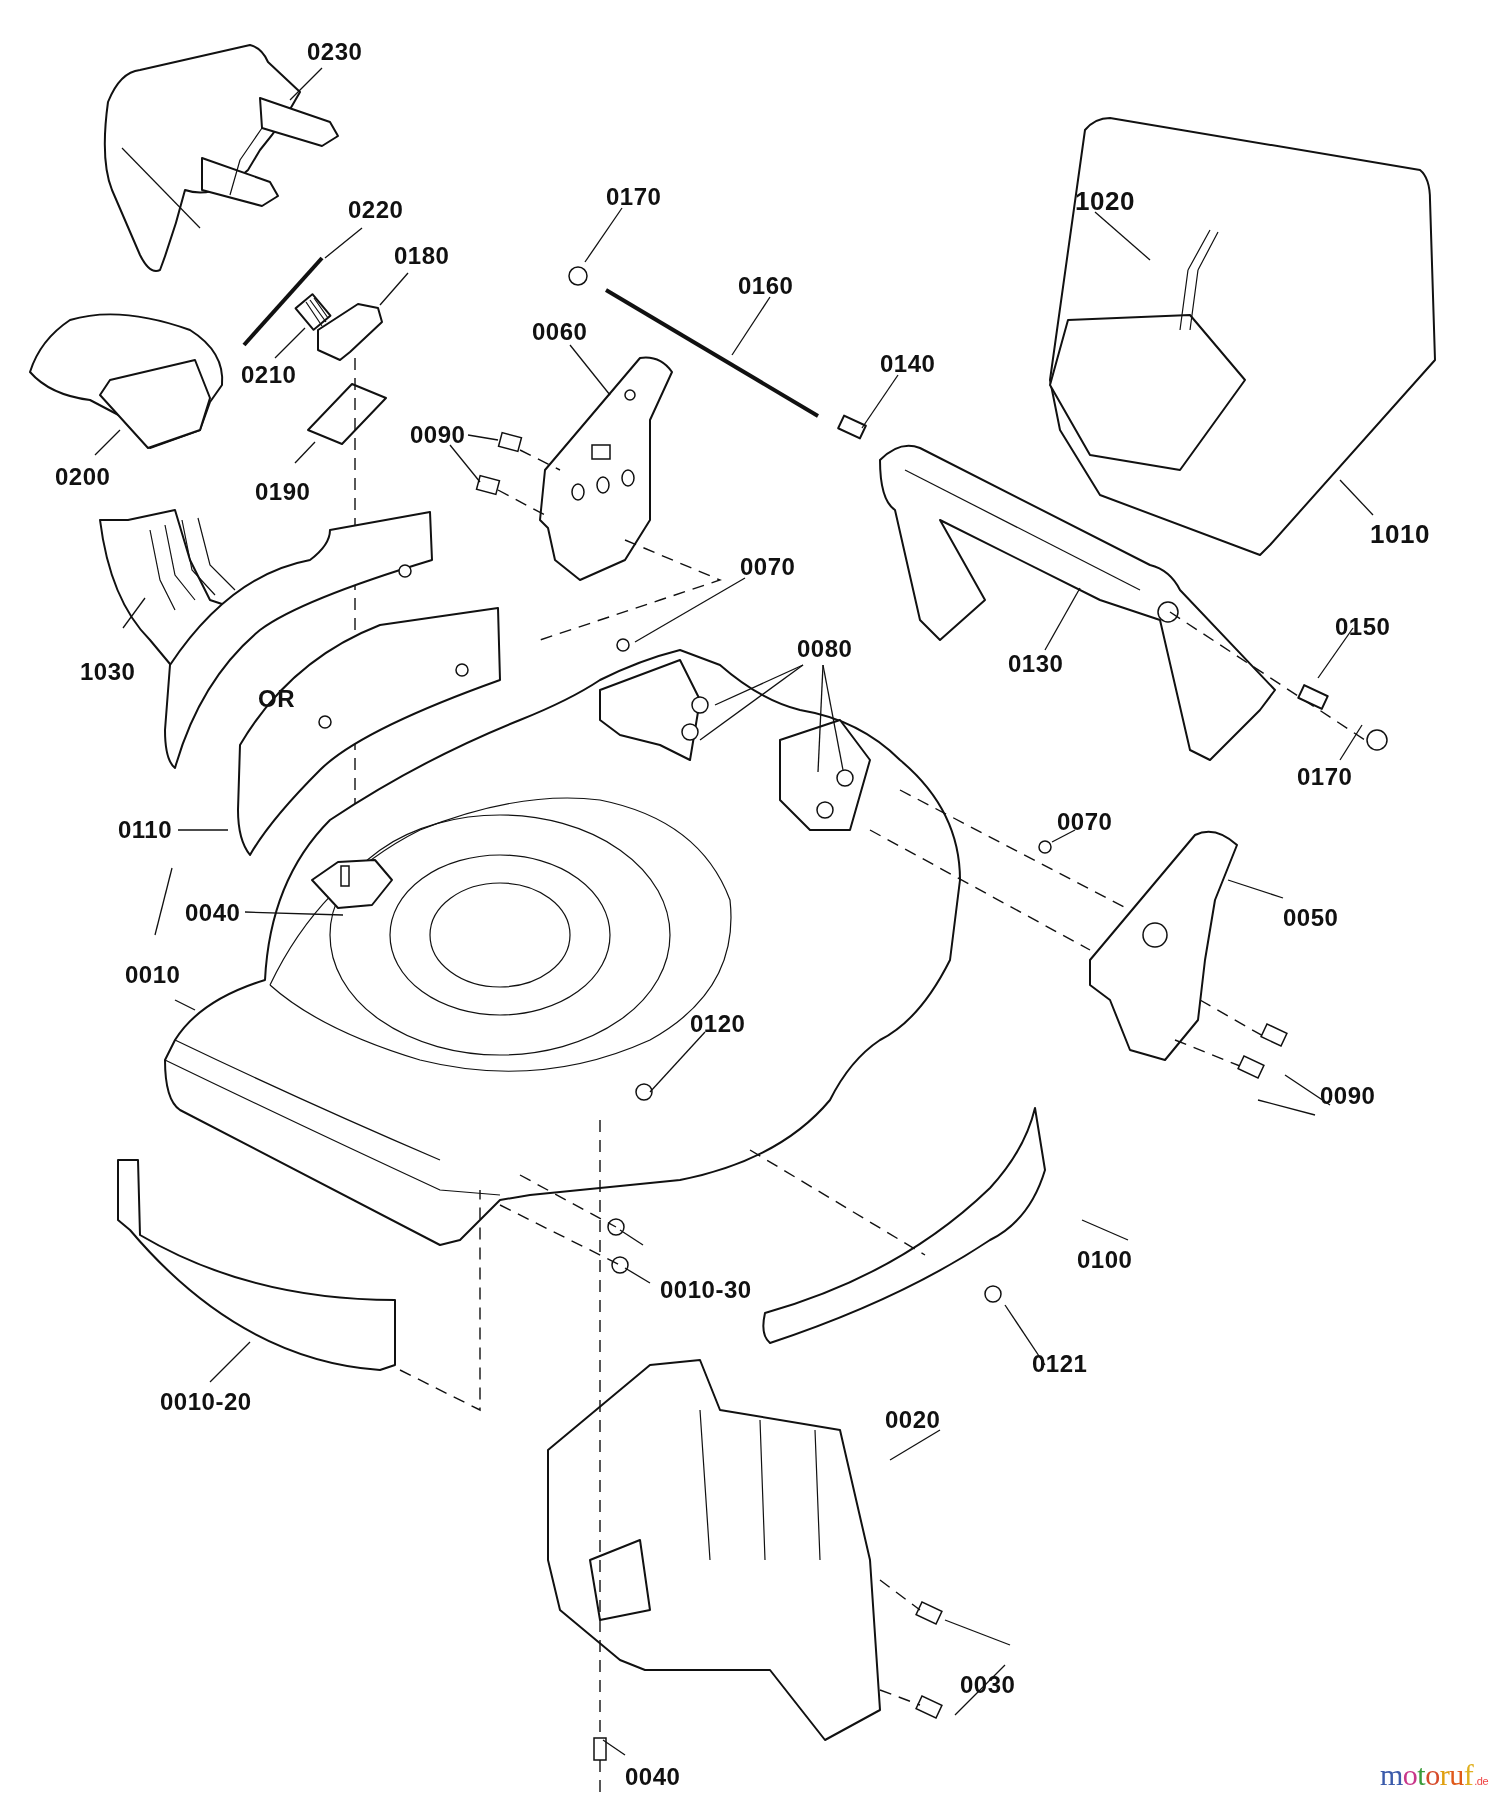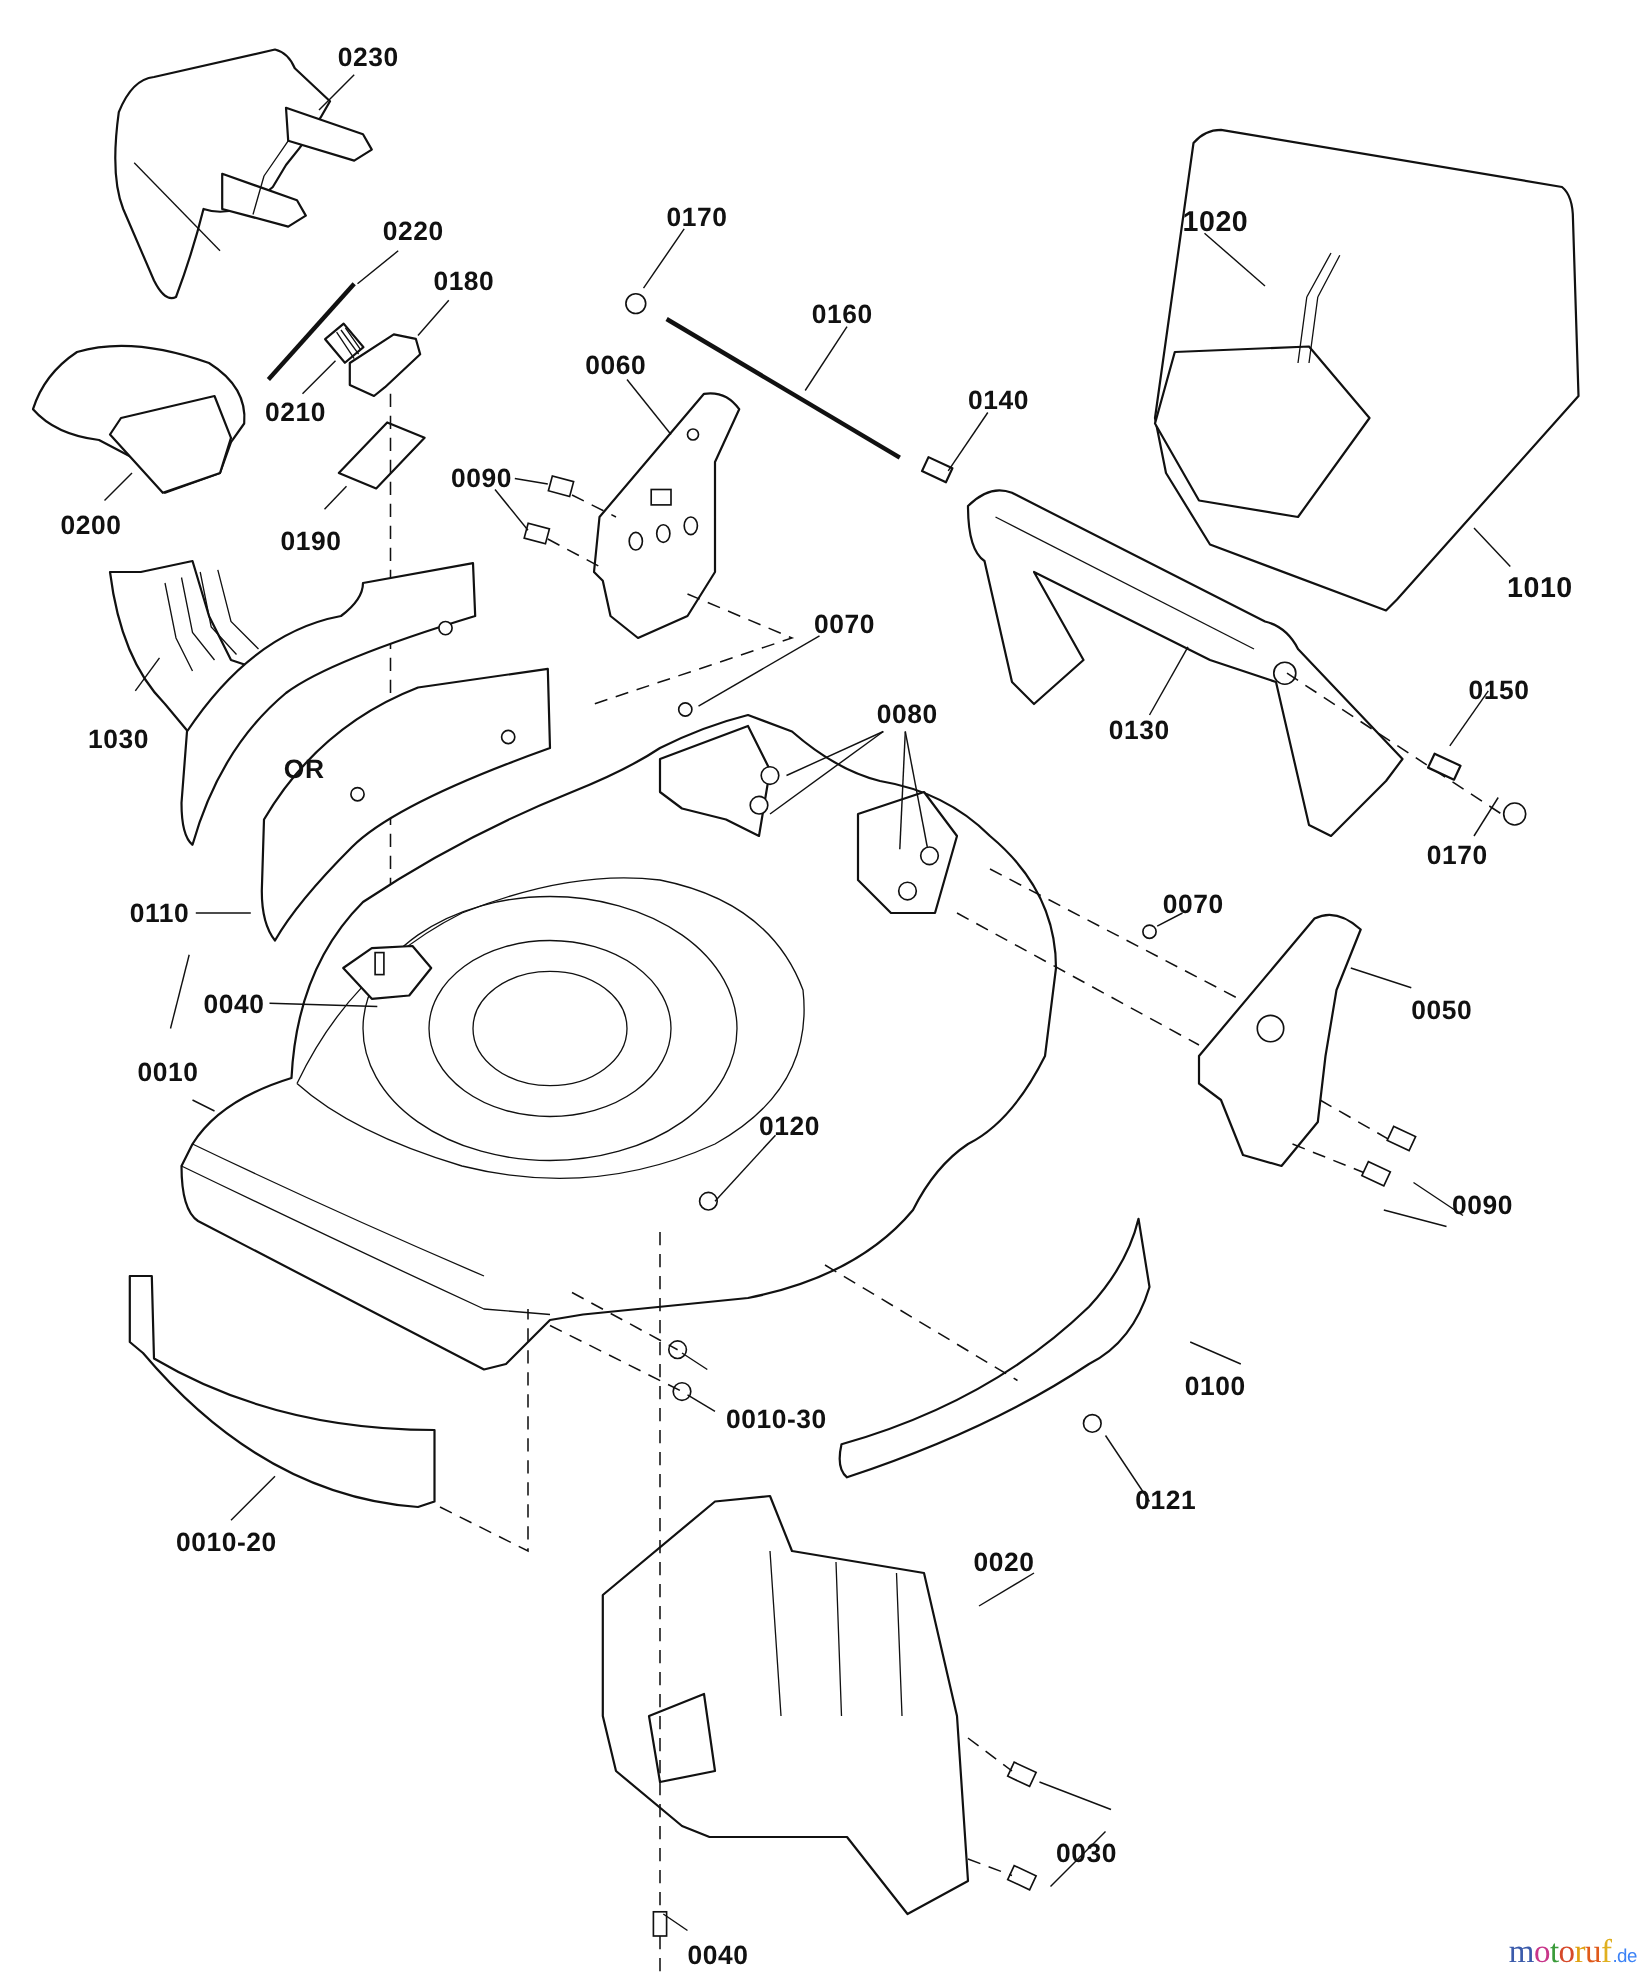--- a/index.html
+++ b/index.html
@@ -7,21 +7,21 @@
   #diagram { position: absolute; left: 0; top: 0; width: 1500px; height: 1800px; }
   .part { fill: #ffffff; stroke: #111; stroke-width: 2; stroke-linejoin: round; }
   .thin { fill: none; stroke: #111; stroke-width: 1.2; }
   .dash { fill: none; stroke: #111; stroke-width: 1.4; stroke-dasharray: 12 8; }
   .leader { stroke: #111; stroke-width: 1.3; fill: none; }
   .lbl { font-family: "Liberation Sans", sans-serif; font-weight: bold; font-size: 24px; fill: #111; letter-spacing: 0.5px; }
   .lbl-big { font-size: 26px; }
   .hw { fill: #fff; stroke: #111; stroke-width: 1.5; }
   #brand { position: absolute; right: 12px; bottom: 8px; font-family: "Liberation Serif", serif; font-size: 30px; letter-spacing: -0.5px; }
   #brand span { display: inline-block; }
-  #brand .tld { font-family: "Liberation Sans", sans-serif; font-size: 17px; color: #3b82f6; margin-left: 1px; }
+  #brand .tld { font-family: "Liberation Sans", sans-serif; font-size: 11px; color: #ef4444; margin-left: 1px; }
 </style>
 </head>
 <body>
 
 <svg id="diagram" viewBox="0 0 1500 1800" xmlns="http://www.w3.org/2000/svg">
 
   <g>
     <path class="part" d="M108,102 Q120,72 140,70 L250,45 Q262,48 268,62 L300,92 Q285,120 260,150 L248,170 Q215,200 185,190 Q175,230 160,270 Q150,275 140,255 L112,190 Q100,160 108,102 Z"></path>
     <path class="thin" d="M122,148 L200,228"></path>
     <path class="part" d="M260,98 L330,122 L338,136 L322,146 L262,128 Z"></path>

